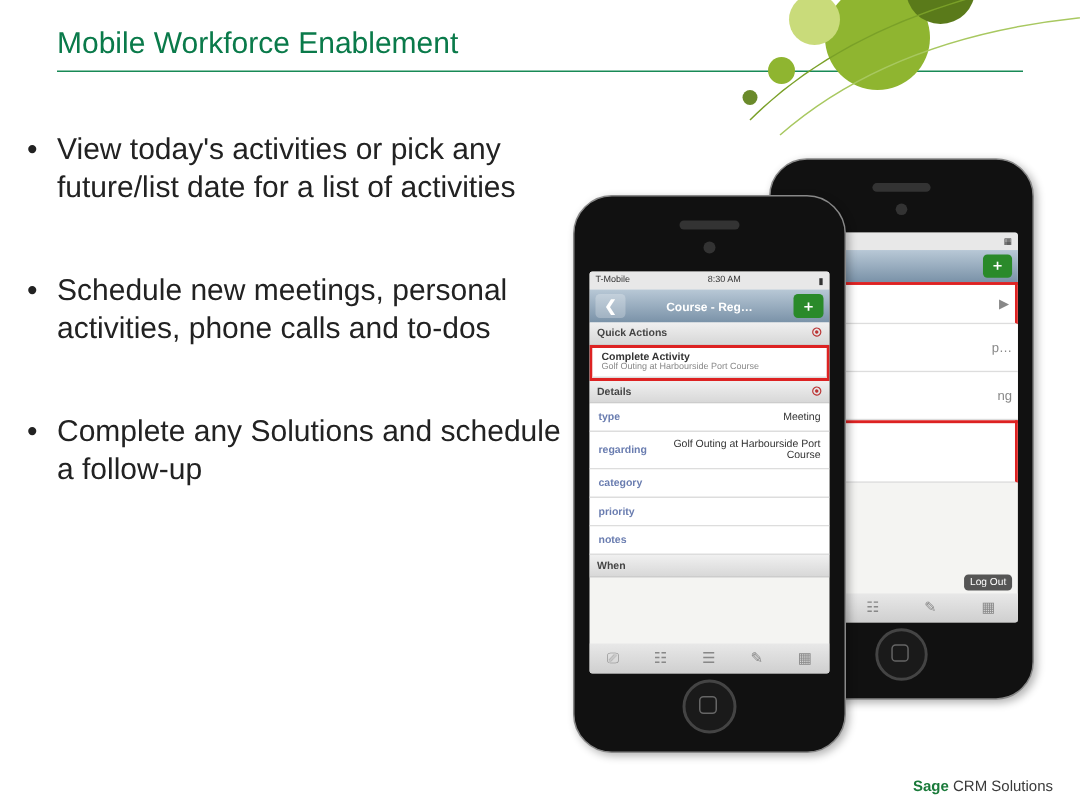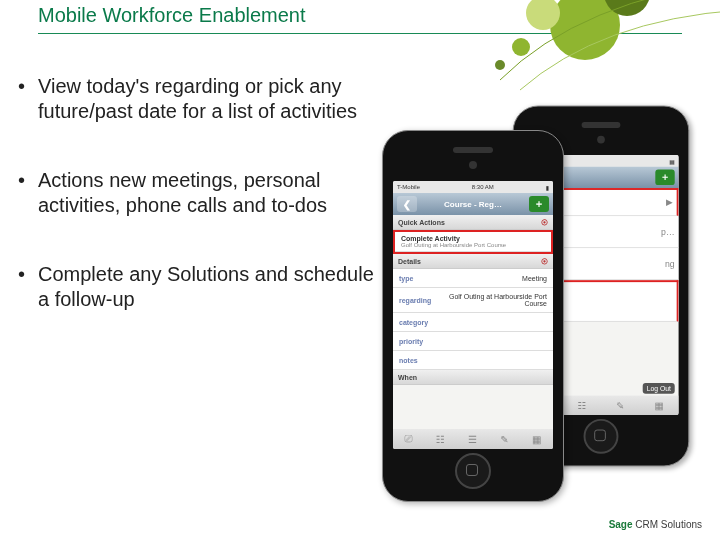--- a/index.html
+++ b/index.html
@@ -1,18 +1,18 @@
 <!DOCTYPE html>
 <html><head>
 <meta charset="utf-8">
 <style>
 body{margin:0;font-family:Arial,Helvetica,sans-serif;width:720px;height:540px;position:relative;background:#fff;overflow:hidden}
 .deco-top{position:absolute;top:-40px;right:-20px;width:280px;height:140px}
 .deco-dot{position:absolute;border-radius:50%}
-.header{padding:4px 0 0 38px}
+.header{padding:18px 0 0 38px}
 .eyebrow{color:#0a7a4a;font-size:20px}
 .title{color:#000;font-size:32px;margin-top:2px}
 .divider{border-top:1px solid #188a56;margin:6px 38px 0 38px}
 .bullets{padding:24px 0 0 38px;width:350px}
 .bullets li{list-style:none;position:relative;font-size:20px;color:#222;line-height:1.25;margin-bottom:44px}
 .bullets li::before{content:"•";position:absolute;left:-20px;color:#222;font-size:20px}
 .phones{position:absolute;right:28px;top:100px;width:310px;height:420px}
 .phone{position:absolute;width:180px;height:370px;background:#111;border-radius:26px;border:1px solid #888;box-shadow:2px 2px 6px rgba(0,0,0,.3)}
 .phone.back{right:0;top:0;transform:scale(.97)}
 .phone.front{left:0;top:30px}
@@ -52,22 +52,22 @@
       <path d="M60,130 Q140,60 280,50" stroke="#a8c860" stroke-width="1" fill="none"></path>
     </svg>
 </div>
 
 <div class="header">
   <div class="eyebrow">Mobile Workforce Enablement</div>
 </div>
 <div class="divider"></div>
 
 <ul class="bullets">
-  <li>View today's regarding or pick any future/past date for a list of activities</li>
-  <li>Actions new meetings, personal activities, phone calls and to-dos</li>
+  <li>View today's activities or pick any future/list date for a list of activities</li>
+  <li>Schedule new meetings, personal activities, phone calls and to-dos</li>
   <li>Complete any Solutions and schedule a follow-up</li>
 </ul>
 
 <div class="phones">
 
   <div class="phone back">
     <div class="speaker"></div>
       <div class="cam"></div>
     <div class="phone-screen">
       <div class="statusbar">

